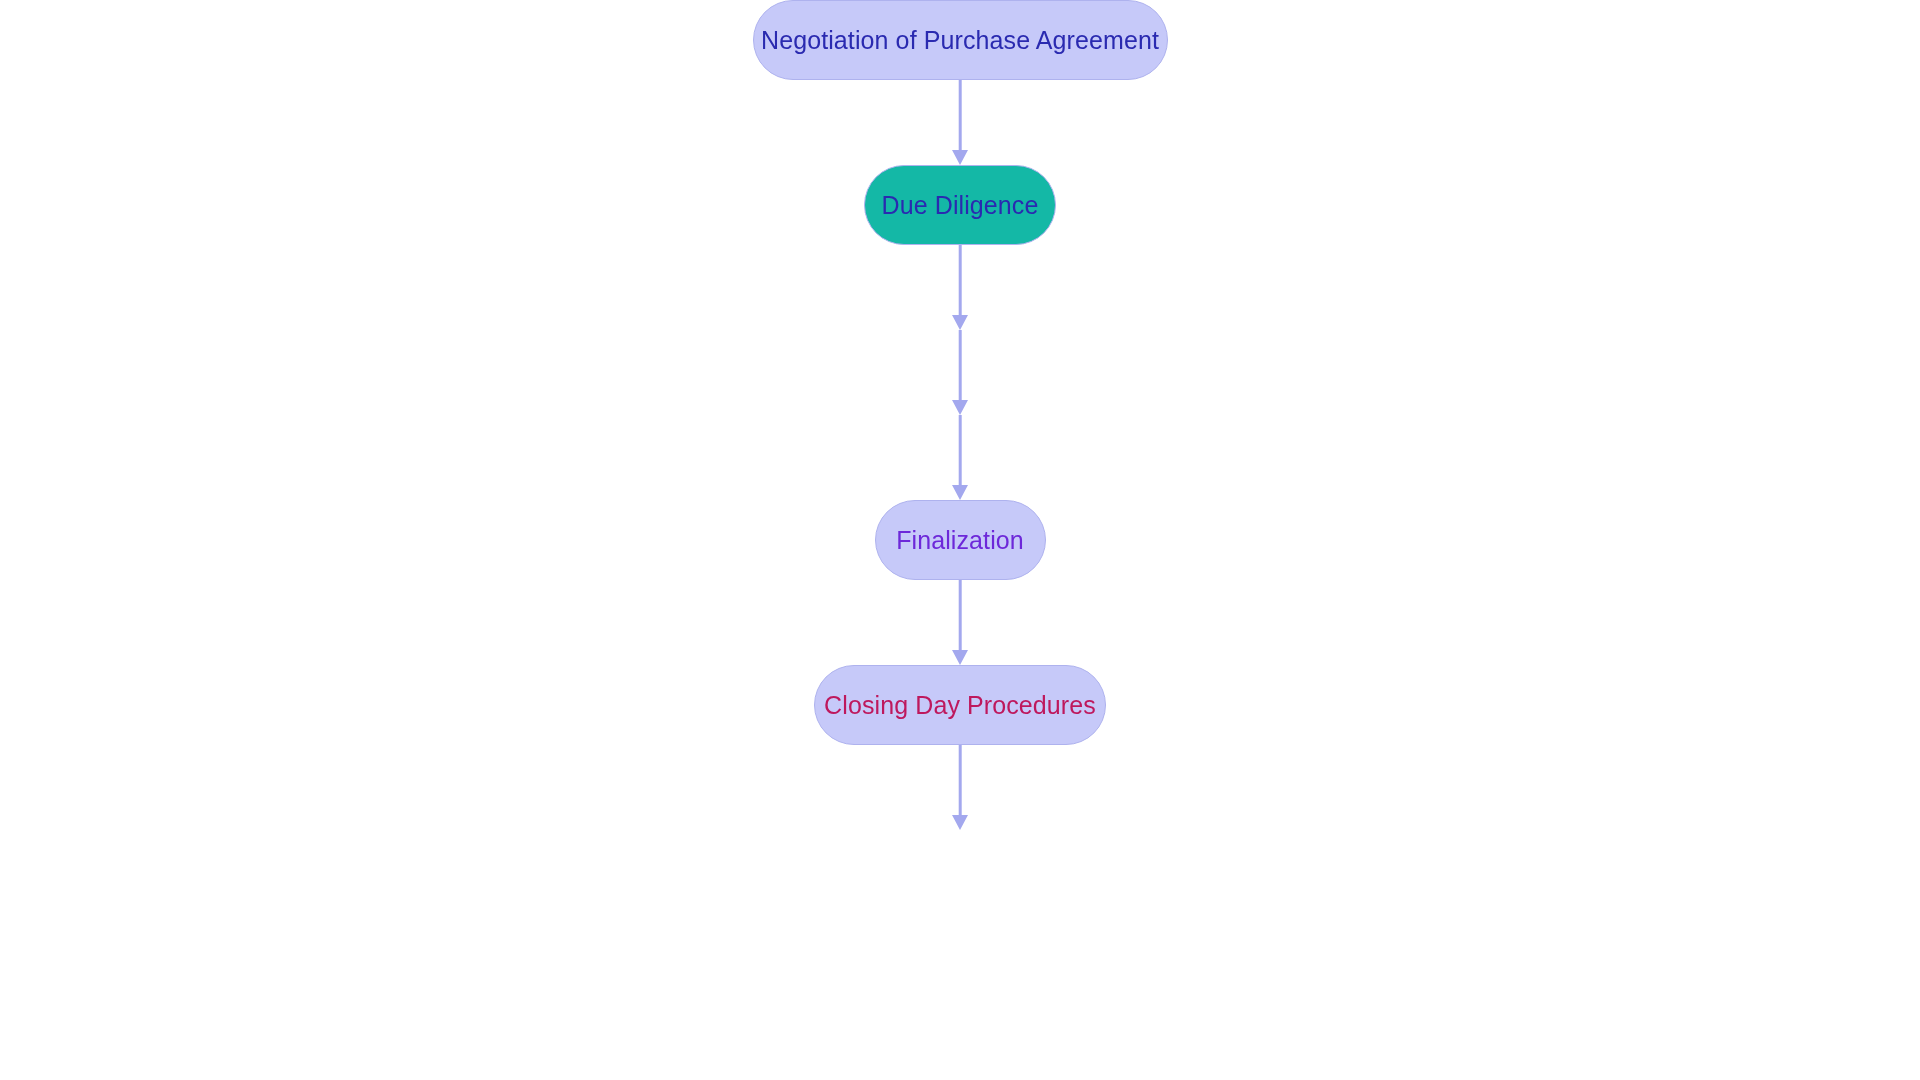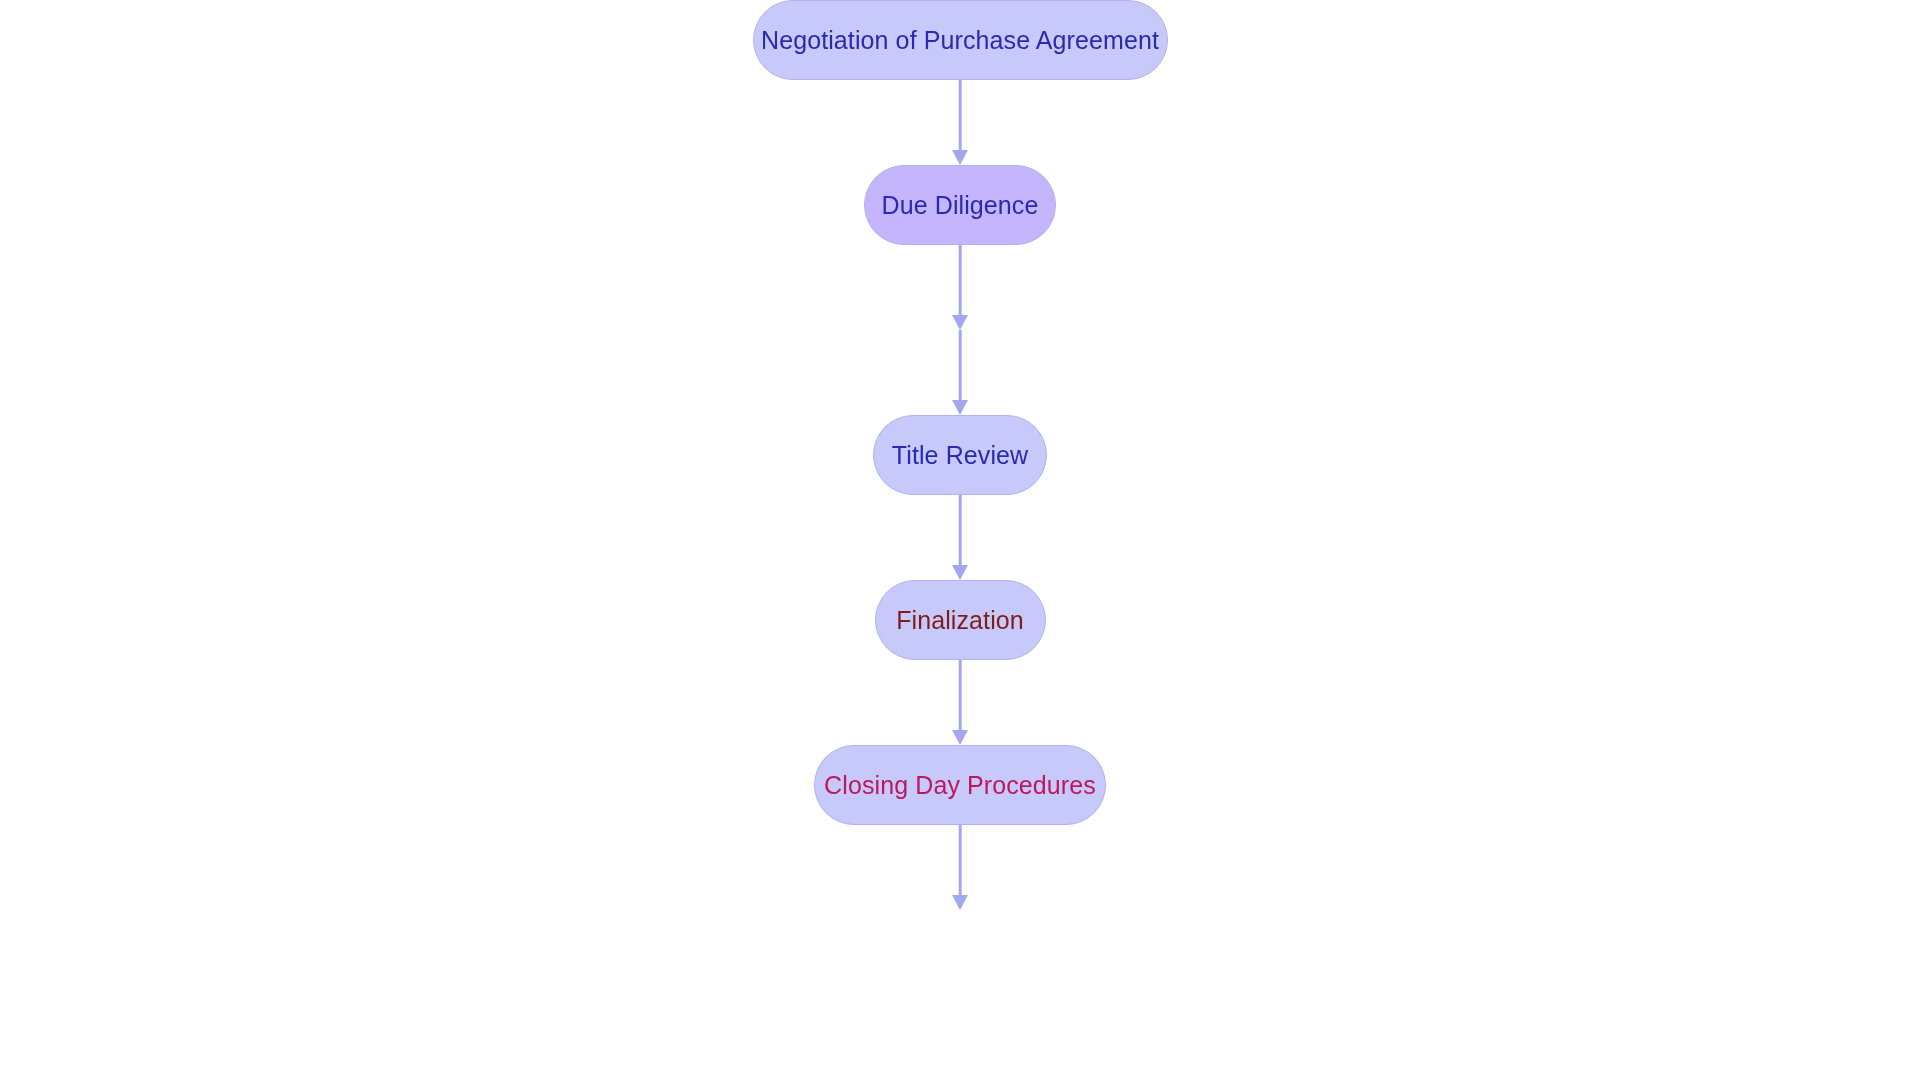--- a/index.html
+++ b/index.html
@@ -97,46 +97,43 @@
 
     <div class="flow-node" style="width: 415px; background: rgb(198, 201, 249); border-color: rgb(174, 178, 238);">
       <span class="flow-node-label" style="color: rgb(42, 42, 176);">Negotiation of Purchase Agreement</span>
     </div>
 
     <div class="flow-connector">
       <div class="connector-line" style="background: rgb(163, 168, 238);"></div>
       <div class="connector-arrowhead" style="border-top-color: rgb(163, 168, 238);"></div>
     </div>
 
-    <div class="flow-node" style="width: 192px; background: #c4b5fd; border-color: rgb(174, 178, 238);">
+    <div class="flow-node" style="width: 192px; background: #14b8a6; border-color: rgb(174, 178, 238);">
       <span class="flow-node-label" style="color: rgb(42, 42, 176);">Due Diligence</span>
     </div>
 
     <div class="flow-connector">
       <div class="connector-line" style="background: rgb(163, 168, 238);"></div>
       <div class="connector-arrowhead" style="border-top-color: rgb(163, 168, 238);"></div>
     </div>
 
 
     <div class="flow-connector">
       <div class="connector-line" style="background: rgb(163, 168, 238);"></div>
       <div class="connector-arrowhead" style="border-top-color: rgb(163, 168, 238);"></div>
     </div>
 
-    <div class="flow-node" style="width: 174px; background: rgb(198, 201, 249); border-color: rgb(174, 178, 238);">
-      <span class="flow-node-label" style="color: rgb(42, 42, 176);">Title Review</span>
-    </div>
 
     <div class="flow-connector">
       <div class="connector-line" style="background: rgb(163, 168, 238);"></div>
       <div class="connector-arrowhead" style="border-top-color: rgb(163, 168, 238);"></div>
     </div>
 
     <div class="flow-node" style="width: 171px; background: rgb(198, 201, 249); border-color: rgb(174, 178, 238);">
-      <span class="flow-node-label" style="color: #7f1d1d;">Finalization</span>
+      <span class="flow-node-label" style="color: #6d28d9;">Finalization</span>
     </div>
 
     <div class="flow-connector">
       <div class="connector-line" style="background: rgb(163, 168, 238);"></div>
       <div class="connector-arrowhead" style="border-top-color: rgb(163, 168, 238);"></div>
     </div>
 
     <div class="flow-node" style="width: 292px; background: rgb(198, 201, 249); border-color: rgb(174, 178, 238);">
       <span class="flow-node-label" style="color: #be185d;">Closing Day Procedures</span>
     </div>

